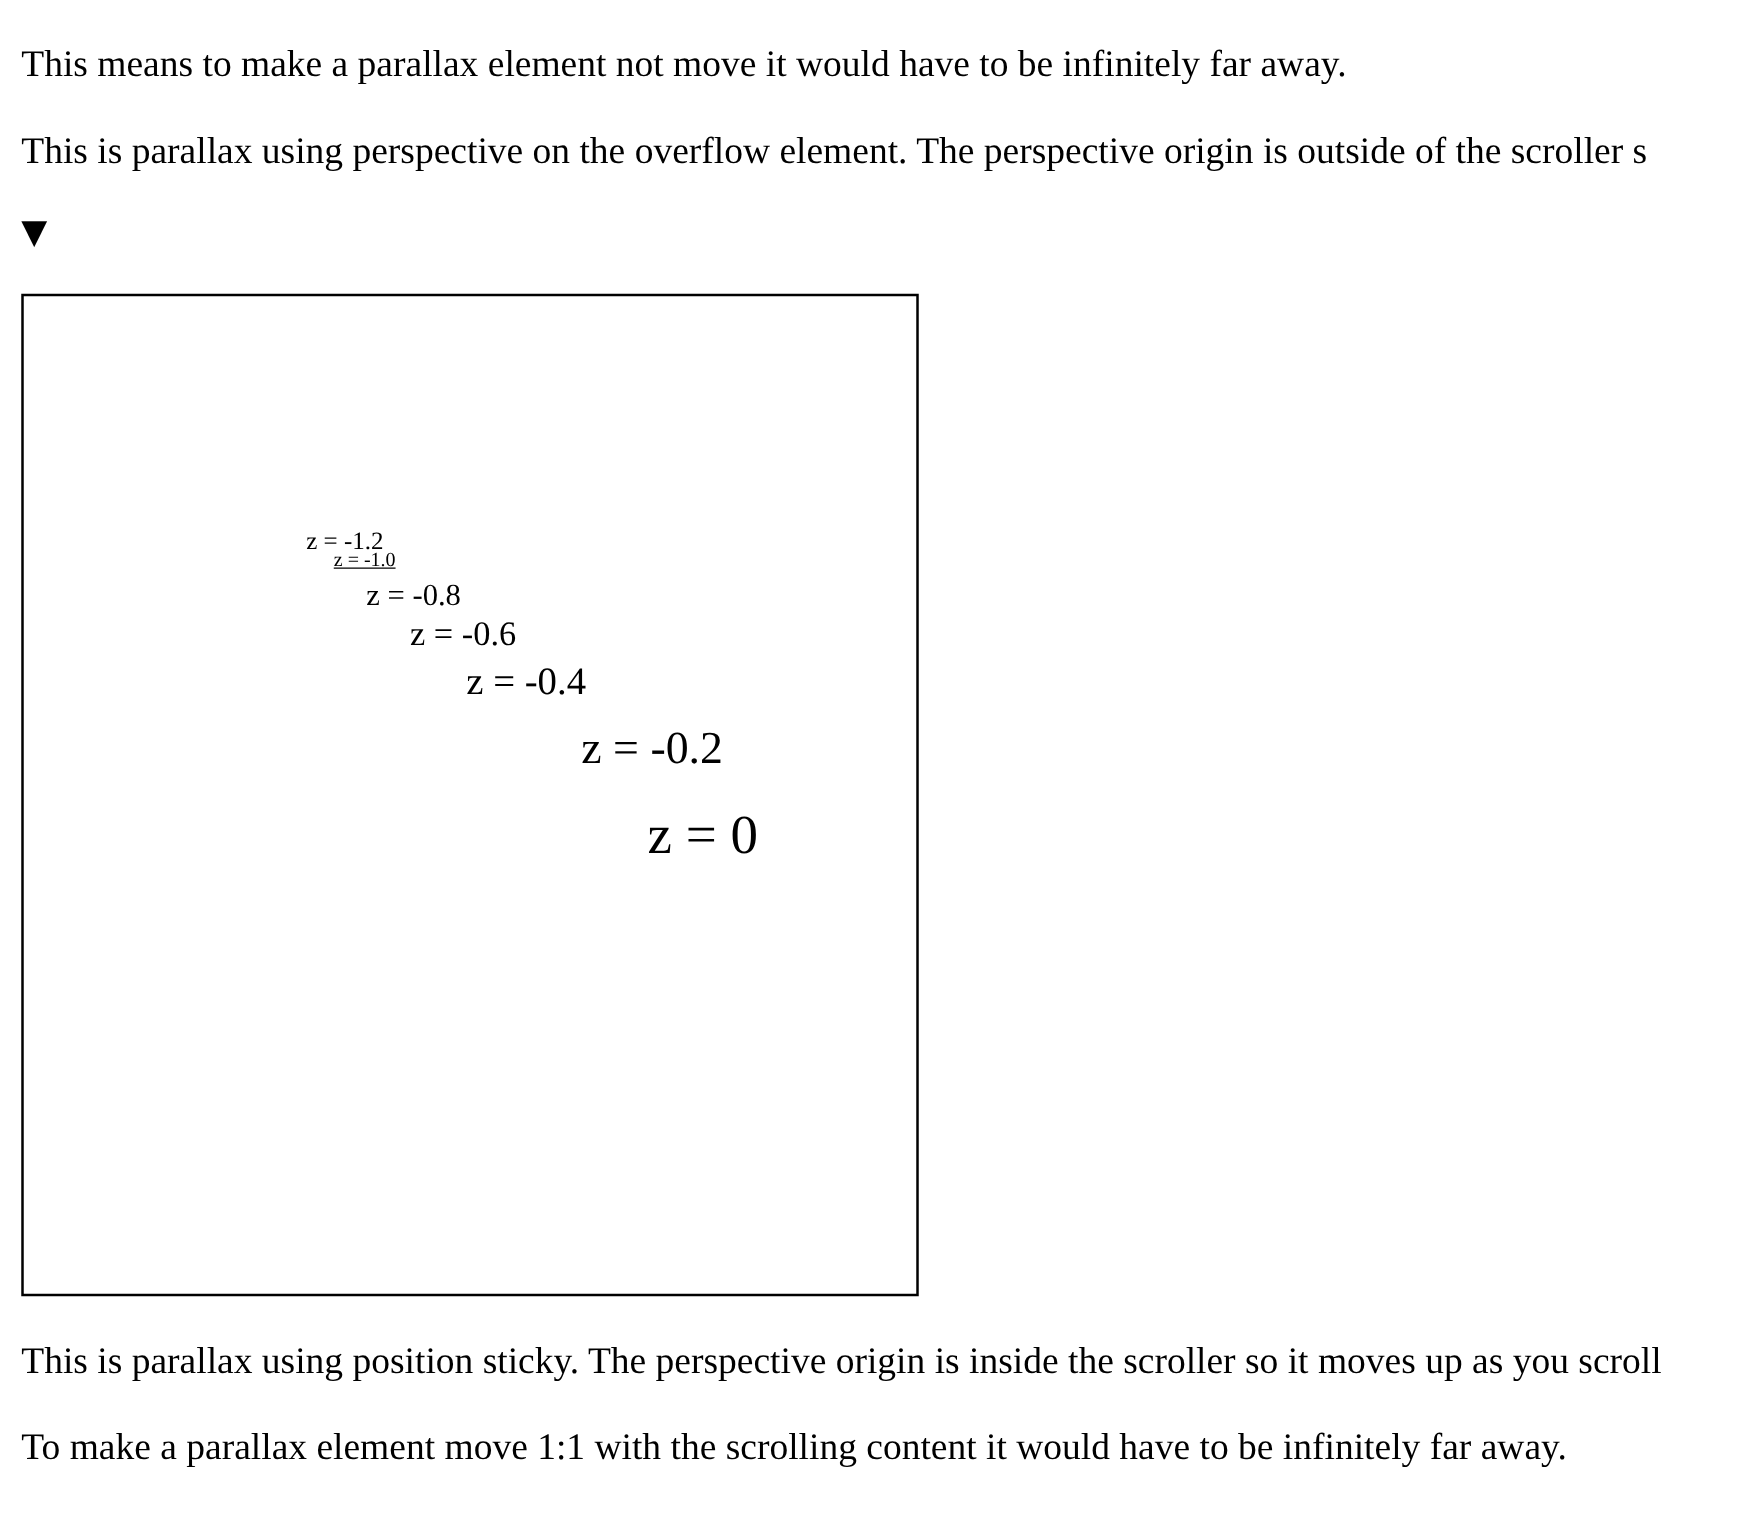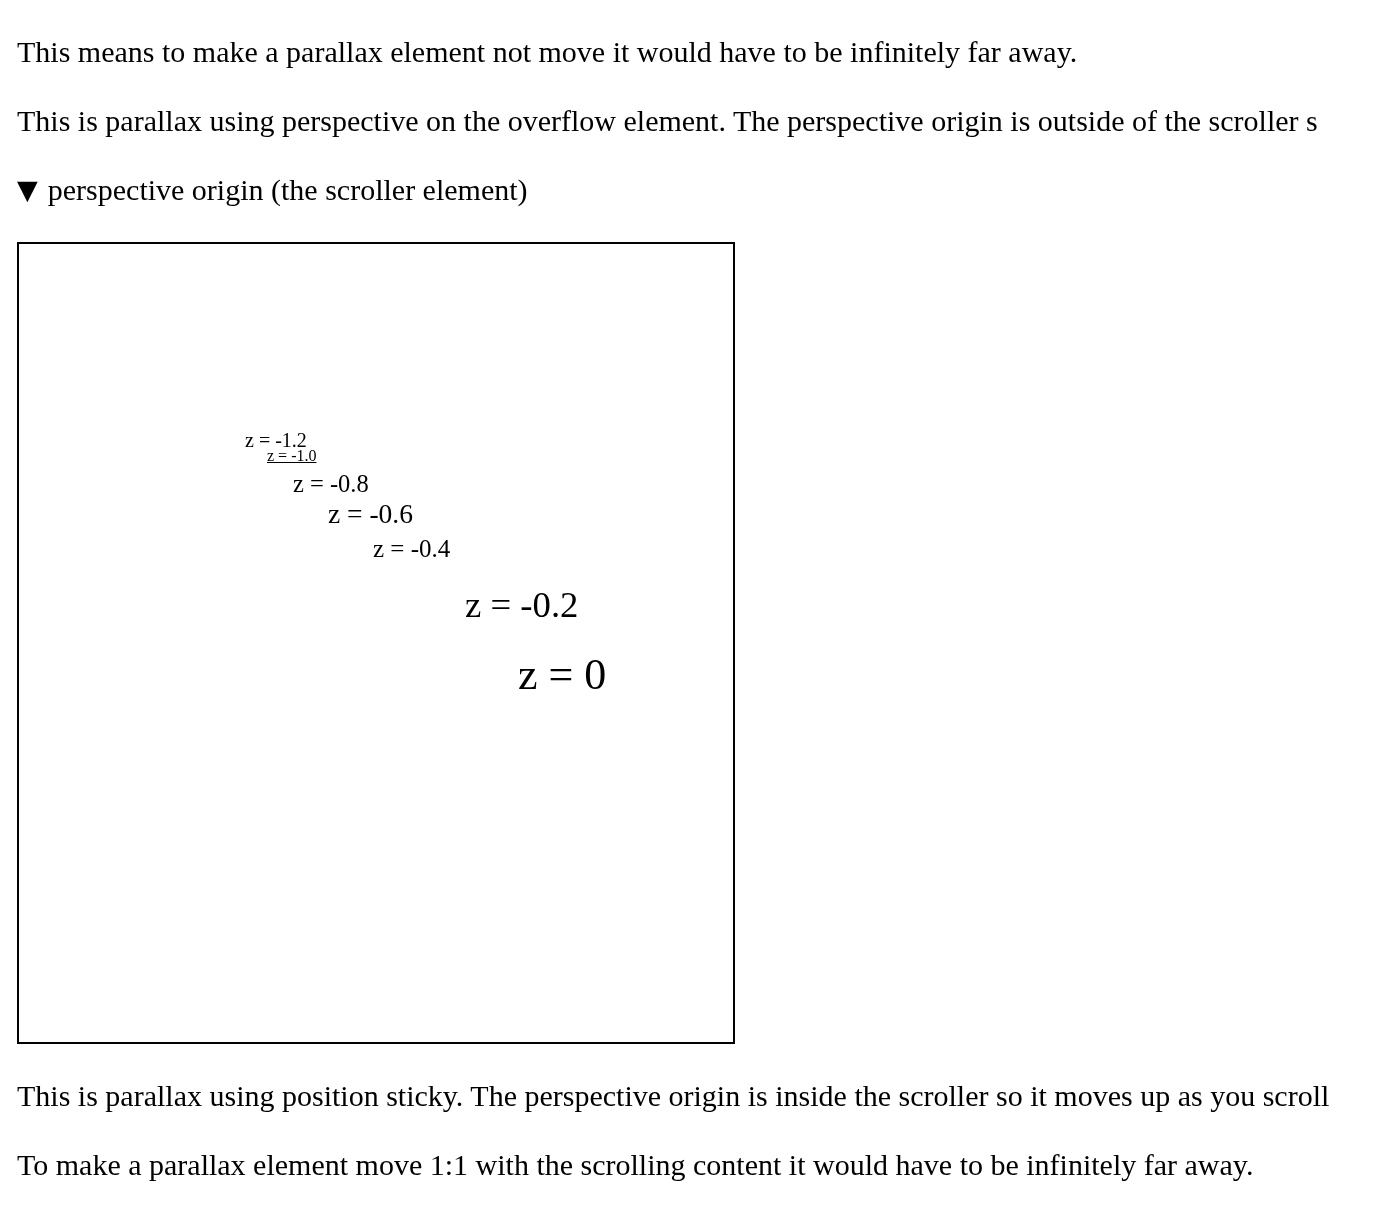--- a/index.html
+++ b/index.html
@@ -62,29 +62,28 @@
 <body>
 
 <div class="page">
 
   <p class="para">This means to make a parallax element not move it would have to be infinitely far away.</p>
 
   <p class="para">This is parallax using perspective on the overflow element. The perspective origin is outside of the scroller s</p>
 
   <div class="heading">
     <span class="marker">▼</span>
-    <span>perspective origin (the scroller element)</span>
   </div>
 
   <div class="scroller-box">
     <span class="z-label" style="left: 226px; top: 186px; font-size: 20px;">z = -1.2</span>
     <span class="z-label" style="left: 248px; top: 204px; font-size: 16px; text-decoration: underline;">z = -1.0</span>
     <span class="z-label" style="left: 274px; top: 228px; font-size: 24.5px;">z = -0.8</span>
     <span class="z-label" style="left: 309px; top: 256px; font-size: 27.5px;">z = -0.6</span>
-    <span class="z-label" style="left: 354px; top: 292px; font-size: 25px;">z = -0.4</span>
+    <span class="z-label" style="left: 354px; top: 292px; font-size: 31px;">z = -0.4</span>
     <span class="z-label" style="left: 414px; top: 343px; font-size: 36.7px; margin-left: 32px;">z = -0.2</span>
     <span class="z-label" style="left: 499px; top: 409px; font-size: 44px;">z = 0</span>
   </div>
 
   <p class="para">This is parallax using position sticky. The perspective origin is inside the scroller so it moves up as you scroll</p>
 
   <p class="para">To make a parallax element move 1:1 with the scrolling content it would have to be infinitely far away.</p>
 
 </div>
 

